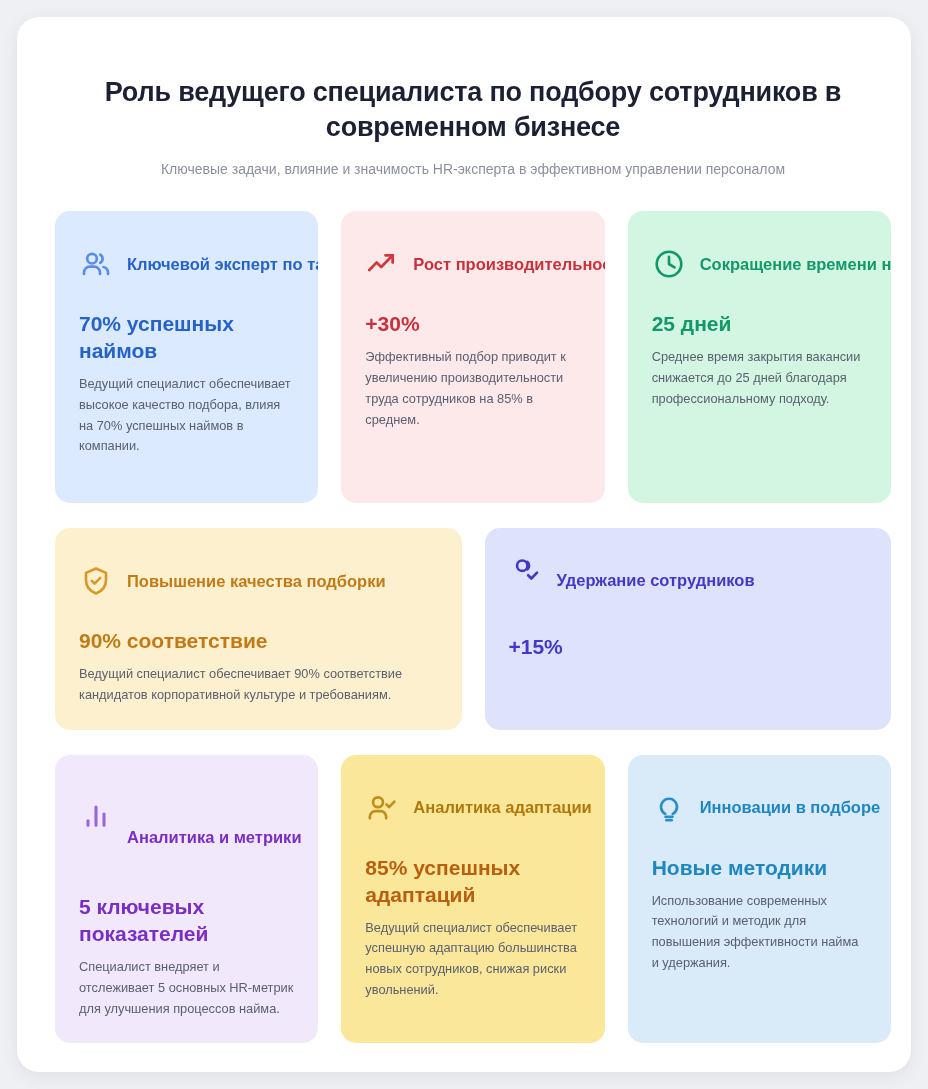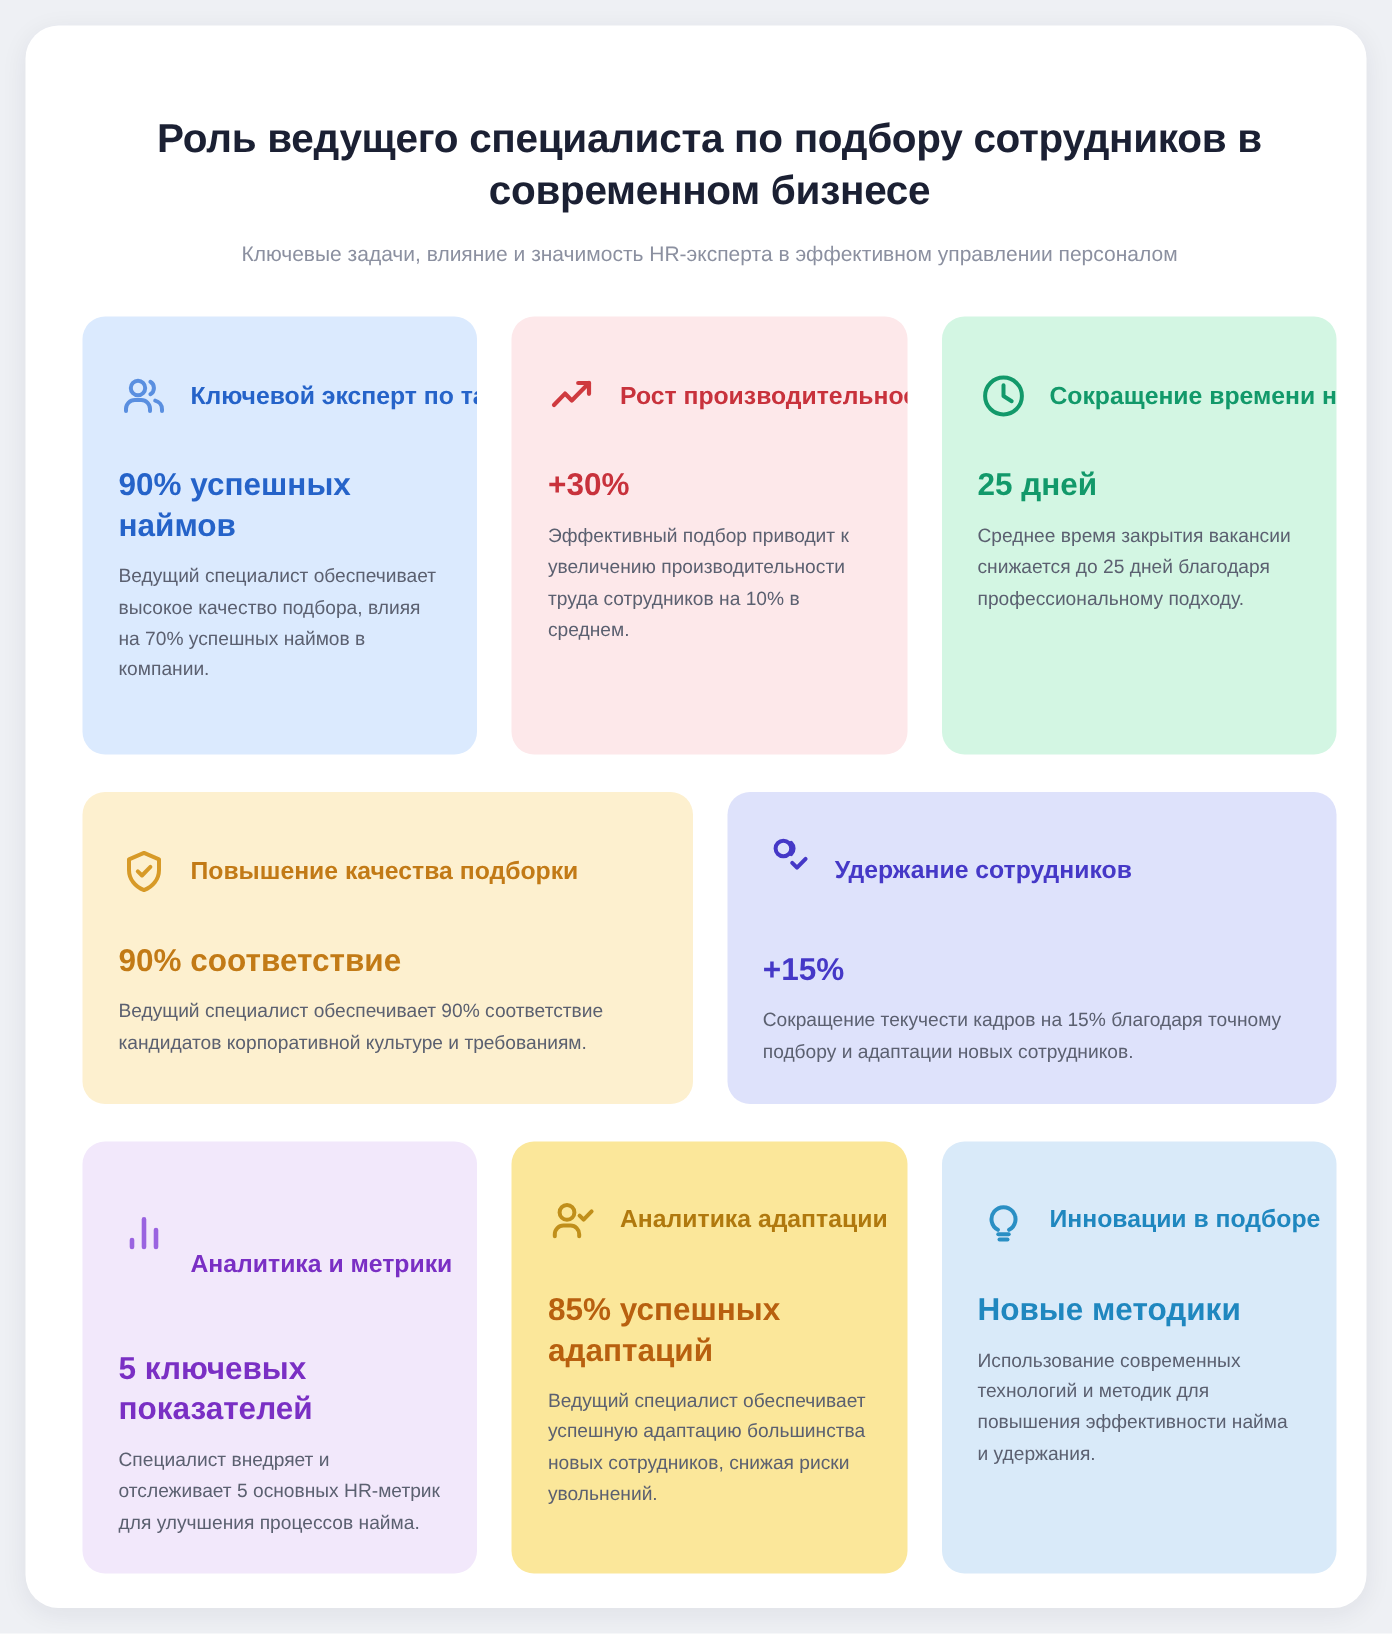--- a/index.html
+++ b/index.html
@@ -191,36 +191,36 @@
             <span class="card-icon">
               <svg viewBox="0 0 24 24" fill="none" stroke-width="2" stroke-linecap="round" stroke-linejoin="round">
                 <circle cx="9" cy="8" r="3.6"></circle>
                 <path d="M15.2 4.9a3.6 3.6 0 0 1 0 6.2"></path>
                 <path d="M3 19.5v-1.1A4.4 4.4 0 0 1 7.4 14h3.2a4.4 4.4 0 0 1 4.4 4.4v1.1"></path>
                 <path d="M17.6 14.3A4.4 4.4 0 0 1 21 18.6v0.9"></path>
               </svg>
             </span>
             <div class="card-title">Ключевой эксперт по талантам</div>
           </div>
-          <div class="card-stat">90% успешных наймов</div>
+          <div class="card-stat">70% успешных наймов</div>
           <div class="card-desc">Ведущий специалист обеспечивает высокое качество подбора, влияя на 70% успешных наймов в компании.</div>
         </div>
 
         <div class="card c-pink card-pink">
           <div class="card-head">
             <span class="card-icon">
               <svg viewBox="0 0 24 24" fill="none" stroke-width="2.1" stroke-linecap="round" stroke-linejoin="round">
                 <path d="M2.5 16.5 8 10.8l3.4 3.4L20 5.5"></path>
                 <path d="M14.6 5.5H20v5.4"></path>
               </svg>
             </span>
             <div class="card-title">Рост производительности</div>
           </div>
           <div class="card-stat">+30%</div>
-          <div class="card-desc">Эффективный подбор приводит к увеличению производительности труда сотрудников на 10% в среднем.</div>
+          <div class="card-desc">Эффективный подбор приводит к увеличению производительности труда сотрудников на 85% в среднем.</div>
         </div>
 
         <div class="card c-green">
           <div class="card-head">
             <span class="card-icon">
               <svg viewBox="0 0 24 24" fill="none" stroke-width="2" stroke-linecap="round" stroke-linejoin="round">
                 <circle cx="12" cy="12" r="9.2"></circle>
                 <path d="M12 6.6V12l4.1 2.6"></path>
               </svg>
             </span>
@@ -253,21 +253,20 @@
             <span class="card-icon">
               <svg viewBox="0 0 24 24" fill="none" stroke-width="2" stroke-linecap="round" stroke-linejoin="round">
                 <circle cx="9.2" cy="8" r="3.9"></circle>
                 <path d="M13.1 5.2a3.9 3.9 0 0 1 0 5.6"></path>
                 <path d="M13.6 15.2l2.4 2.4 4.3-4.4"></path>
               </svg>
             </span>
             <div class="card-title">Удержание сотрудников</div>
           </div>
           <div class="card-stat">+15%</div>
-          <div class="card-desc">Сокращение текучести кадров на 15% благодаря точному подбору и адаптации новых сотрудников.</div>
         </div>
 
       </div>
 
       <div class="row row-3">
 
         <div class="card c-violet">
           <div class="card-head">
             <span class="card-icon">
               <svg viewBox="0 0 24 24" fill="none" stroke-width="2.3" stroke-linecap="round" stroke-linejoin="round">

